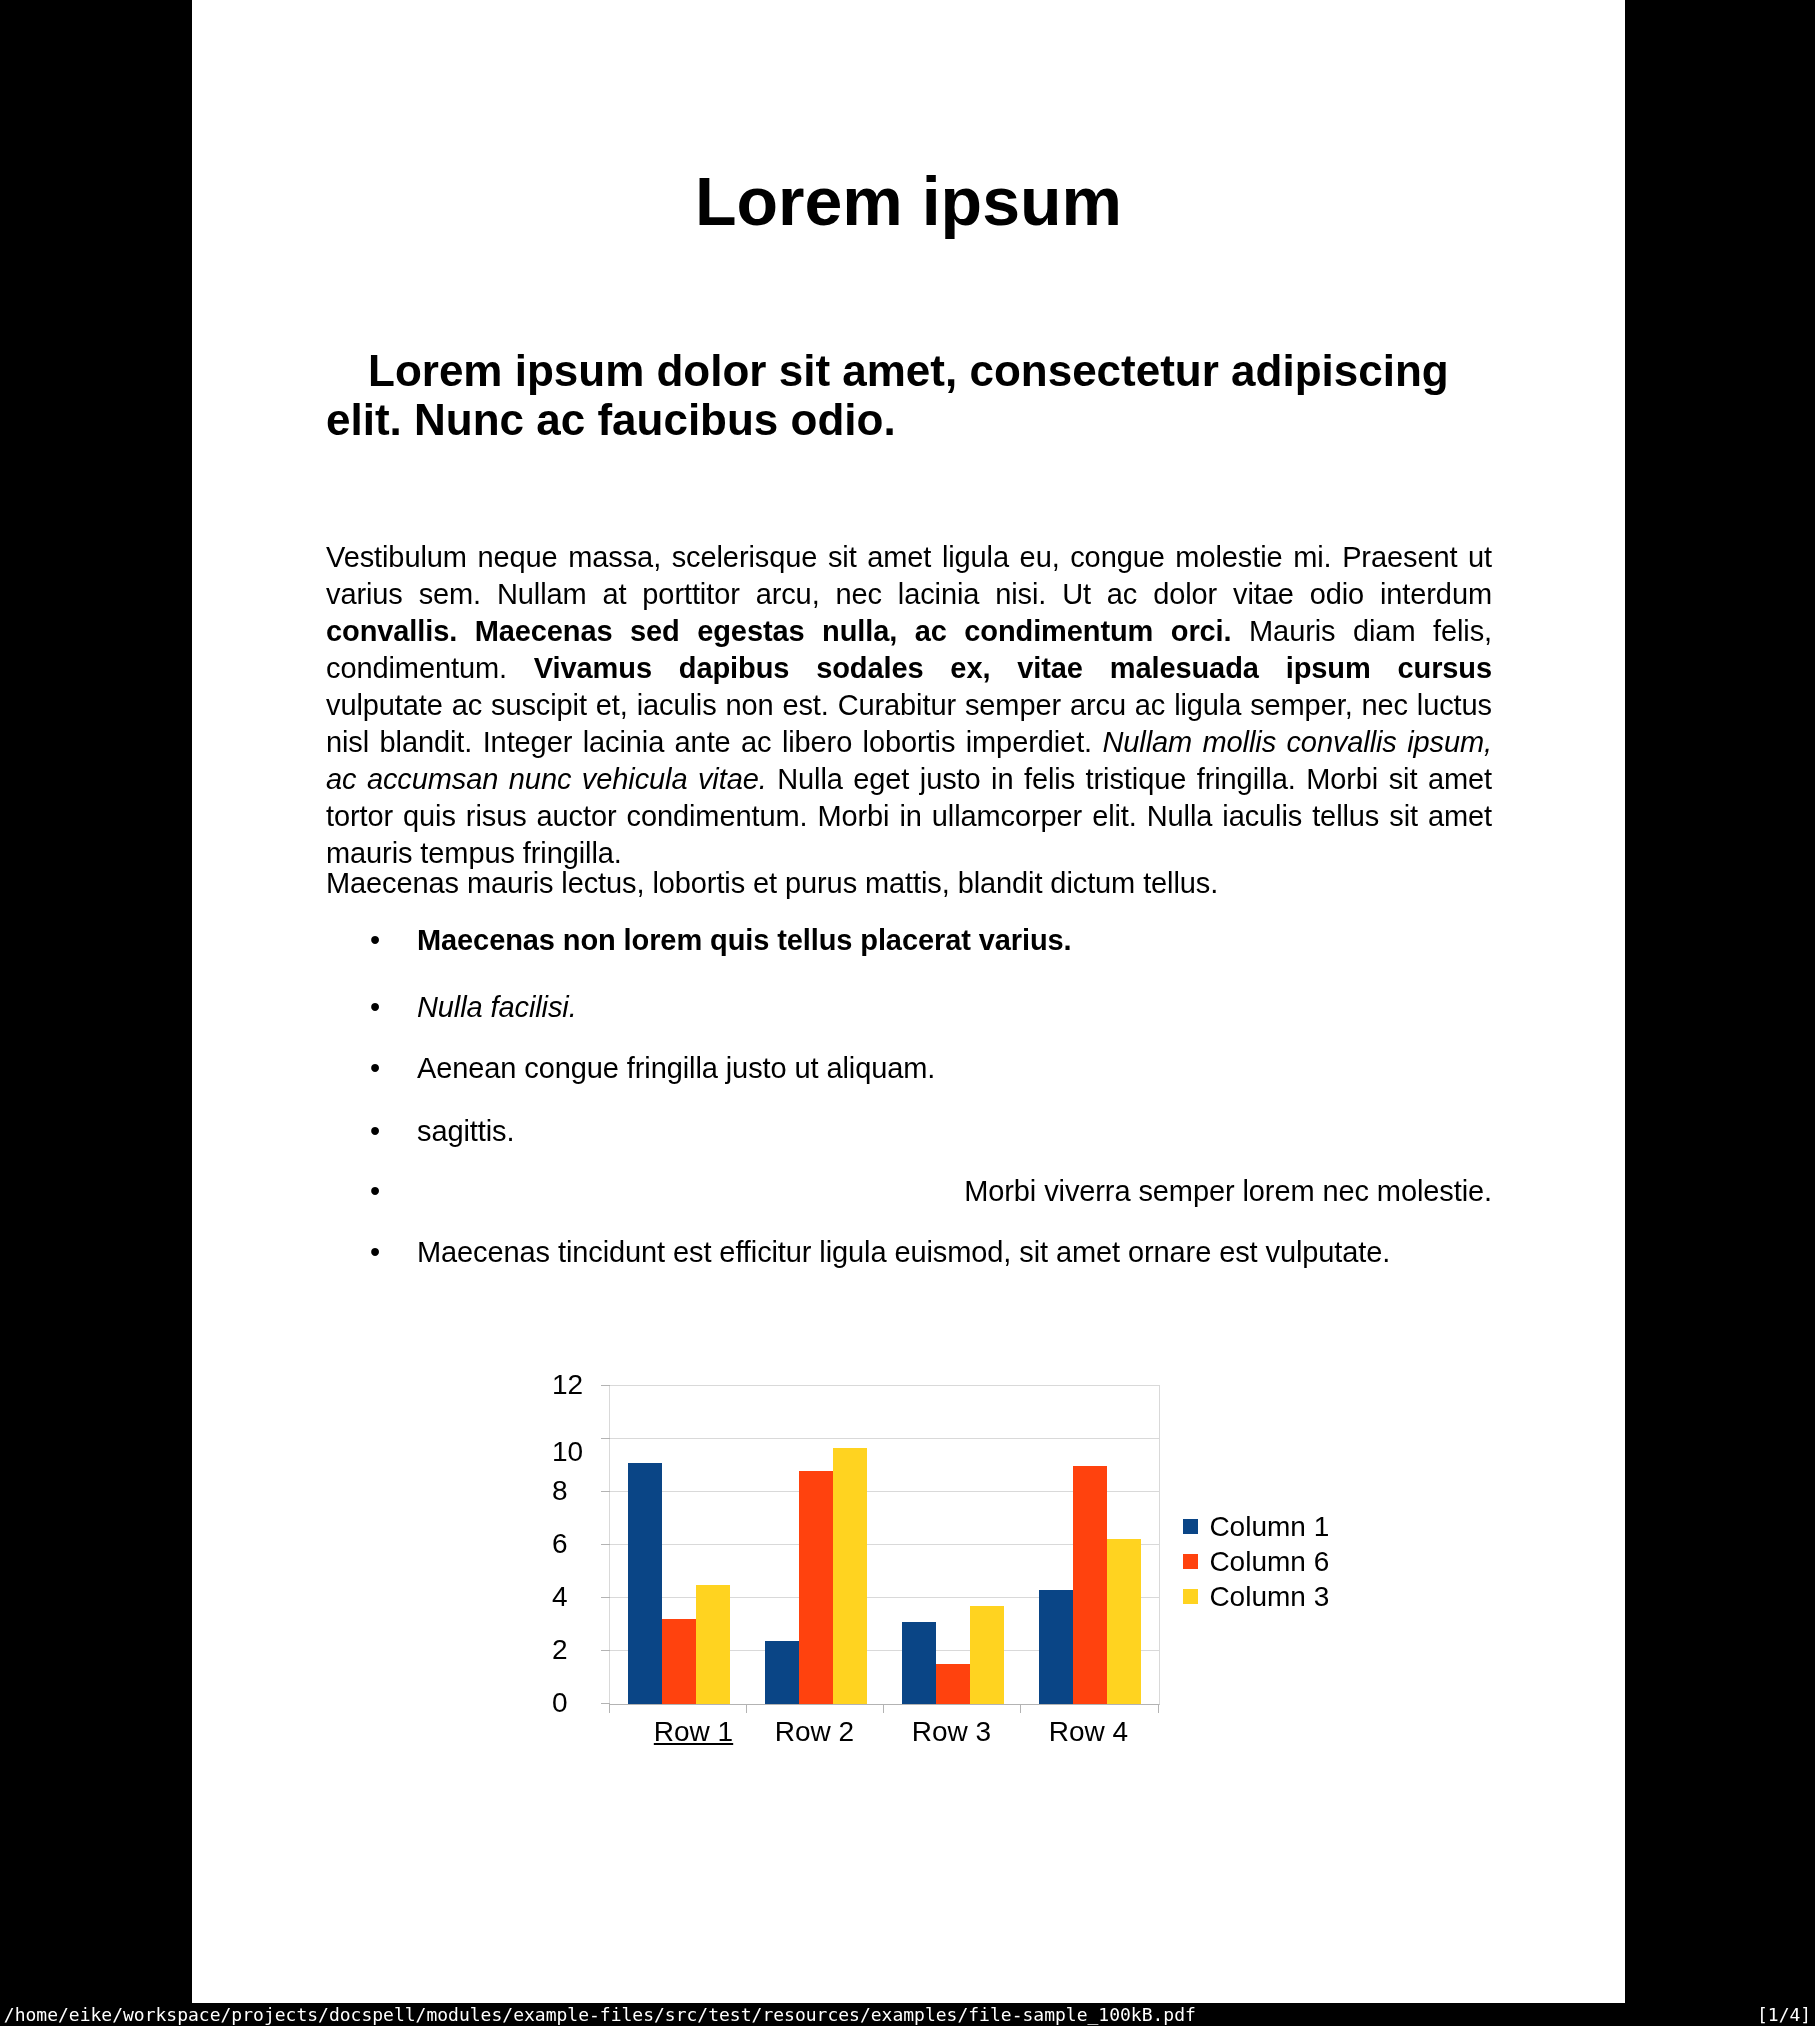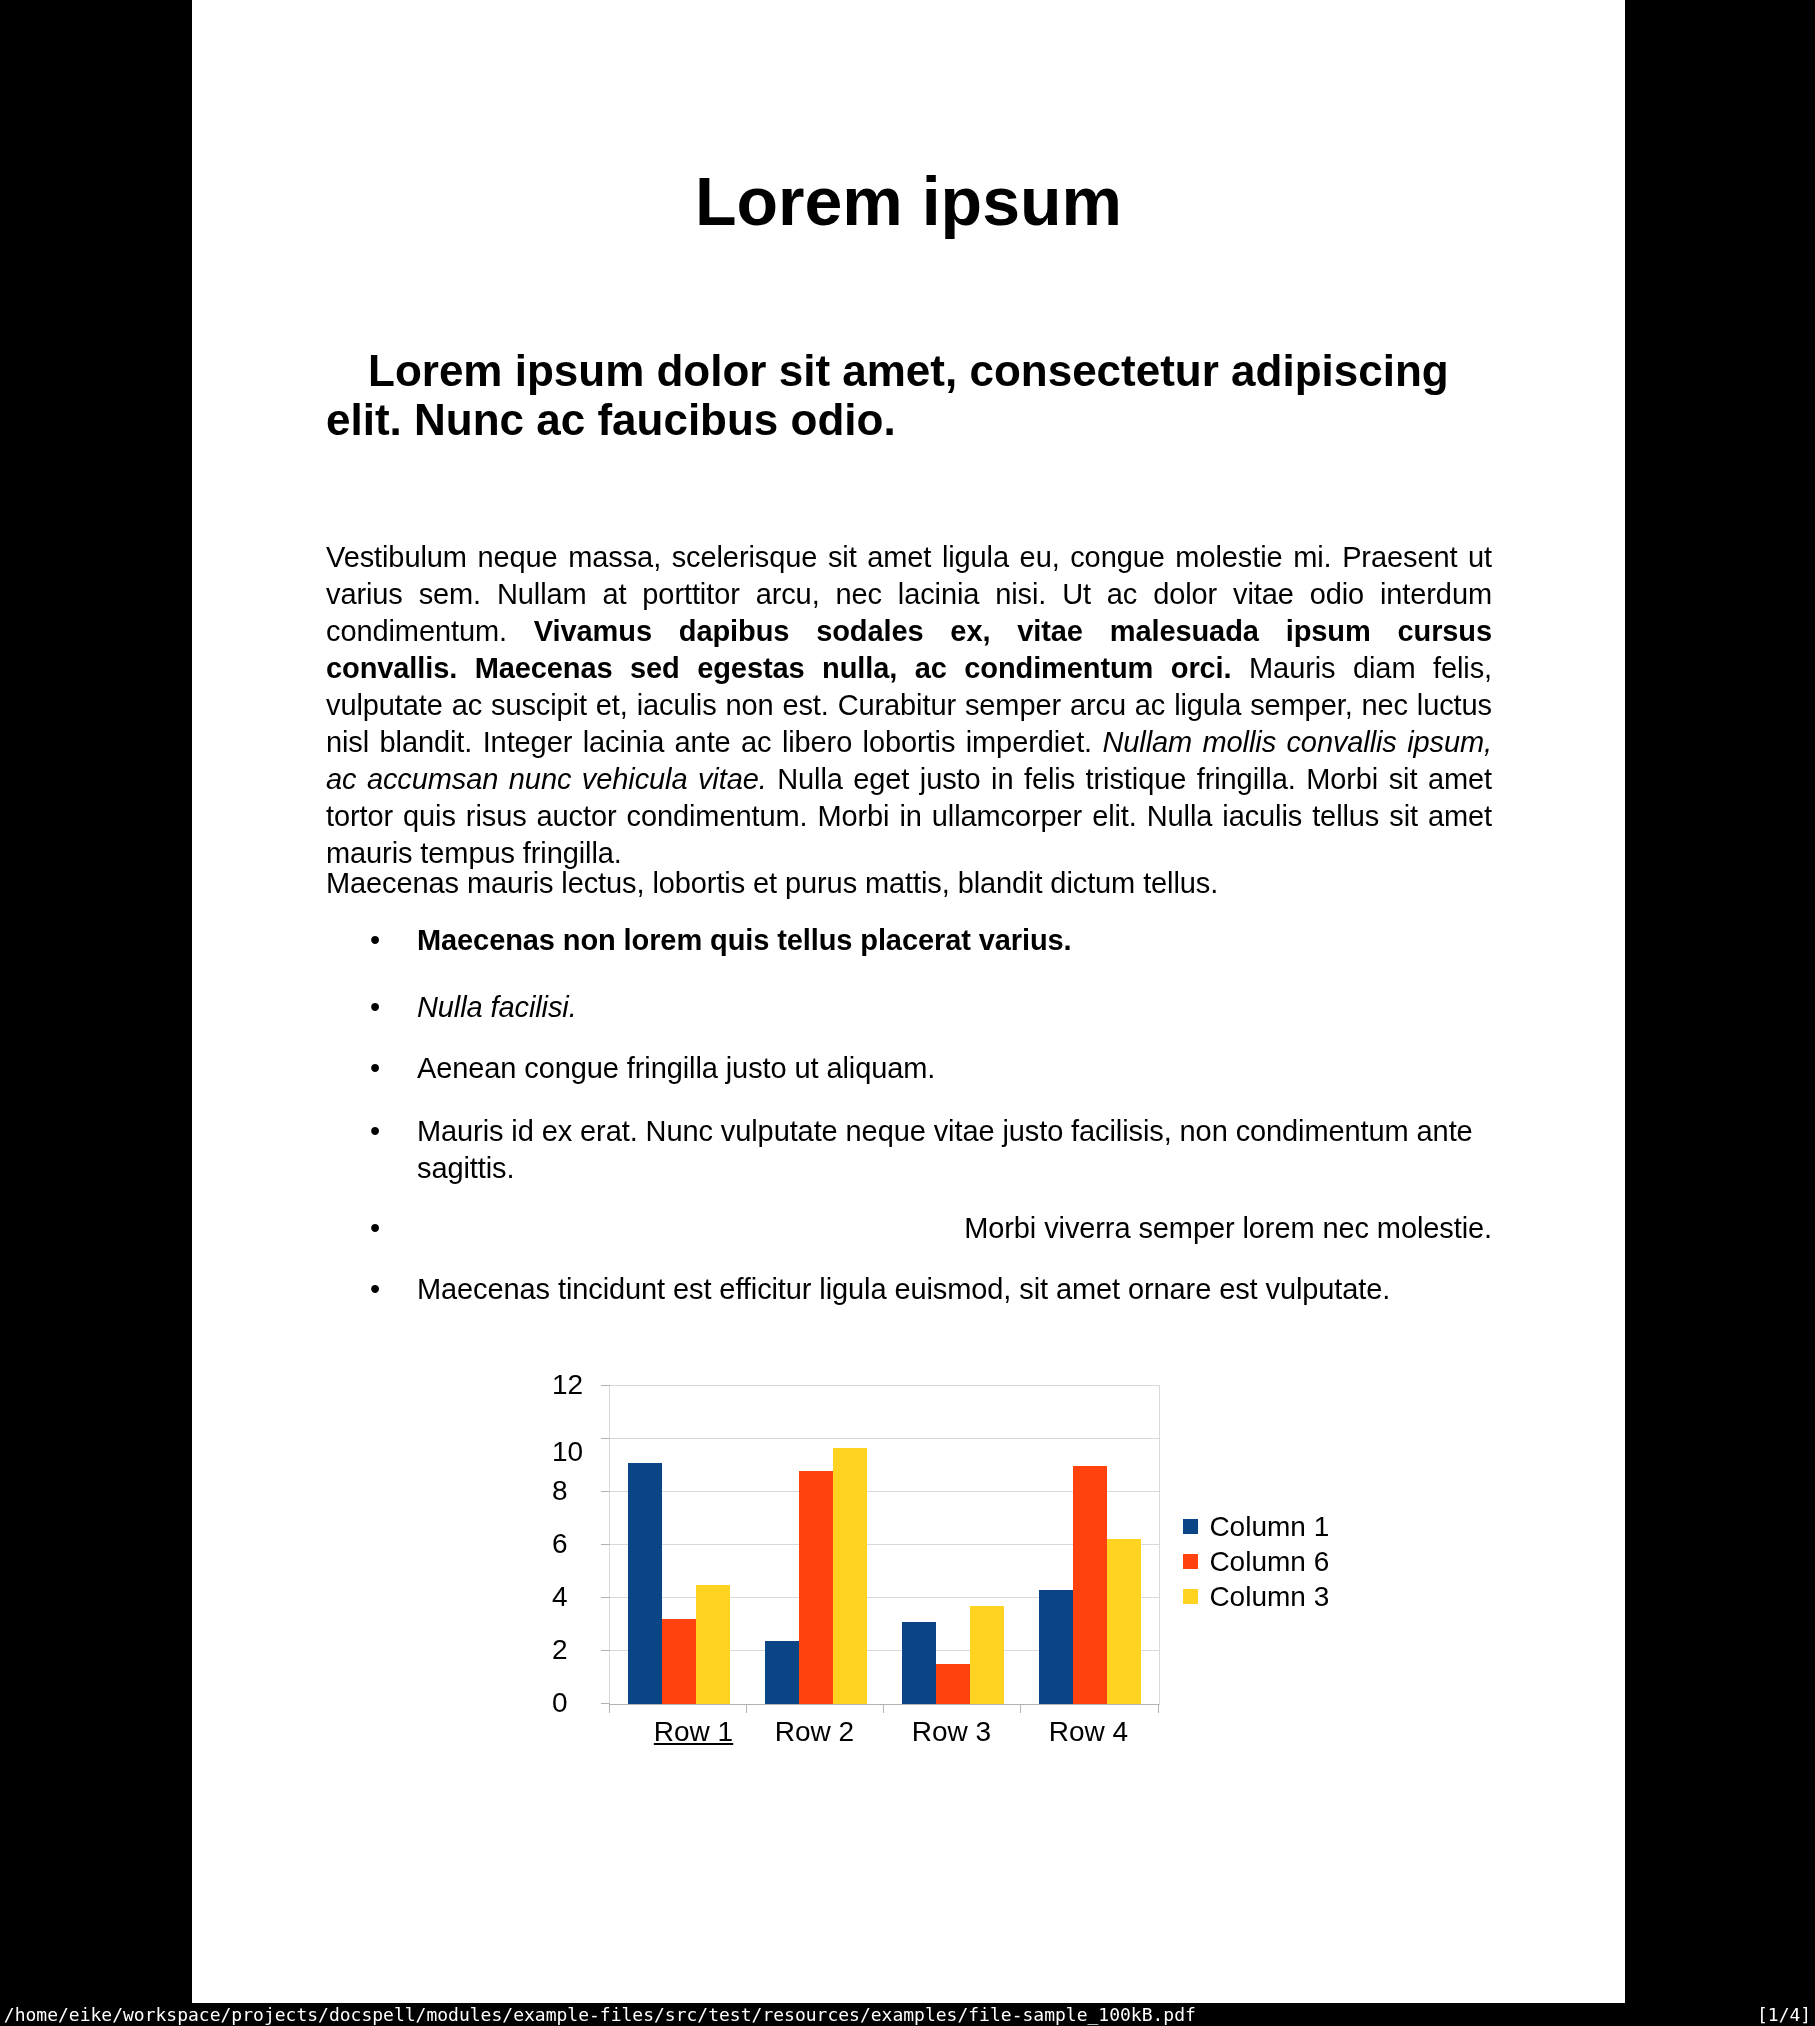--- a/index.html
+++ b/index.html
@@ -57,43 +57,42 @@
     <div class="doc-title">Lorem ipsum</div>
 
     <div class="doc-subtitle">
         <div class="sub-line indent">Lorem ipsum dolor sit amet, consectetur adipiscing</div>
         <div class="sub-line">elit. Nunc ac faucibus odio.</div>
       </div>
 
     <div class="para1 body-text">
         <div class="pline just"><span class="seg-normal">Vestibulum neque massa, scelerisque sit amet ligula eu, congue molestie mi. Praesent ut</span></div>
         <div class="pline just"><span class="seg-normal">varius sem. Nullam at porttitor arcu, nec lacinia nisi. Ut ac dolor vitae odio interdum</span></div>
+        <div class="pline just"><span class="seg-bold">convallis. Maecenas sed egestas nulla, ac condimentum orci. </span><span class="seg-normal">Mauris diam felis,</span></div>
         <div class="pline just"><span class="seg-normal">condimentum. </span><span class="seg-bold">Vivamus dapibus sodales ex, vitae malesuada ipsum cursus</span></div>
-        <div class="pline just"><span class="seg-bold">convallis. Maecenas sed egestas nulla, ac condimentum orci. </span><span class="seg-normal">Mauris diam felis,</span></div>
         <div class="pline just"><span class="seg-normal">vulputate ac suscipit et, iaculis non est. Curabitur semper arcu ac ligula semper, nec luctus</span></div>
         <div class="pline just"><span class="seg-normal">nisl blandit. Integer lacinia ante ac libero lobortis imperdiet. </span><span class="seg-italic">Nullam mollis convallis ipsum,</span></div>
         <div class="pline just"><span class="seg-italic">ac accumsan nunc vehicula vitae. </span><span class="seg-normal">Nulla eget justo in felis tristique fringilla. Morbi sit amet</span></div>
         <div class="pline just"><span class="seg-normal">tortor quis risus auctor condimentum. Morbi in ullamcorper elit. Nulla iaculis tellus sit amet</span></div>
         <div class="pline"><span class="seg-normal">mauris tempus fringilla.</span></div>
       </div>
 
     <div class="para2 body-text">Maecenas mauris lectus, lobortis et purus mattis, blandit dictum tellus.</div>
 
     <div class="bullet-list body-text">
         <div class="bullet-item">
           <div><span class="seg-bold">Maecenas non lorem quis tellus placerat varius.</span></div>
         </div>
         <div class="bullet-item">
           <div><span class="seg-italic">Nulla facilisi.</span></div>
         </div>
         <div class="bullet-item">
           <div><span class="seg-underline">Aenean congue fringilla justo ut aliquam. </span></div>
         </div>
         <div class="bullet-item">
-          <div><span class="seg-underline">Mauris id ex erat. </span><span class="seg-normal">Nunc vulputate neque vitae justo facilisis, non condimentum ante</span></div>
           <div><span class="seg-normal">sagittis.</span></div>
         </div>
         <div class="bullet-item">
           <div><span class="seg-normal">Morbi viverra semper lorem nec molestie.</span></div>
         </div>
         <div class="bullet-item">
           <div><span class="seg-normal">Maecenas tincidunt est efficitur ligula euismod, sit amet ornare est vulputate.</span></div>
         </div>
       </div>
 

